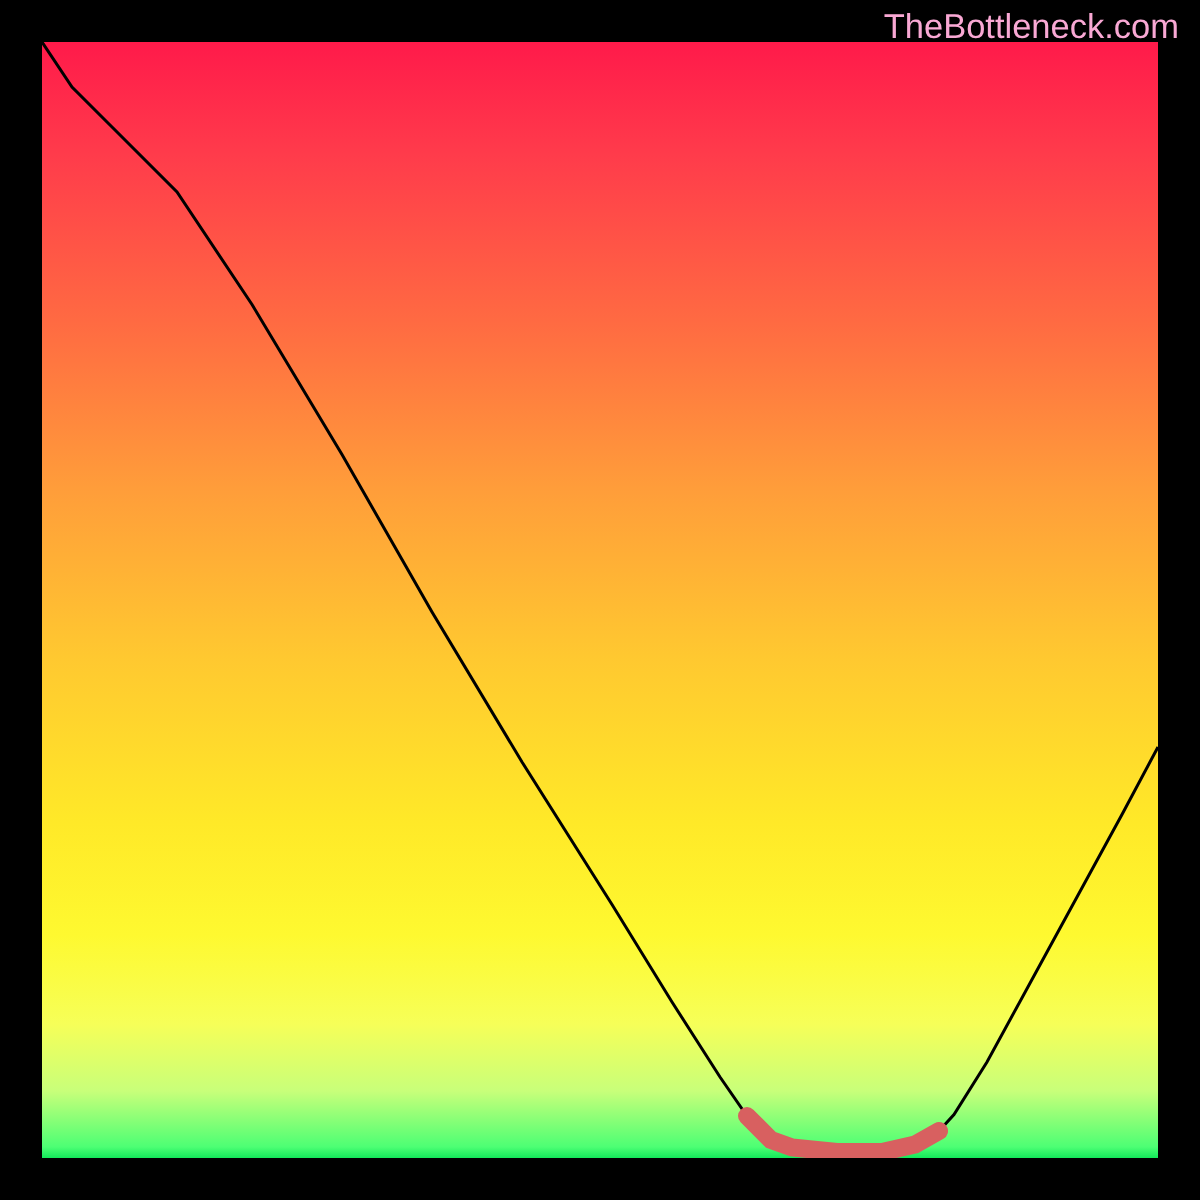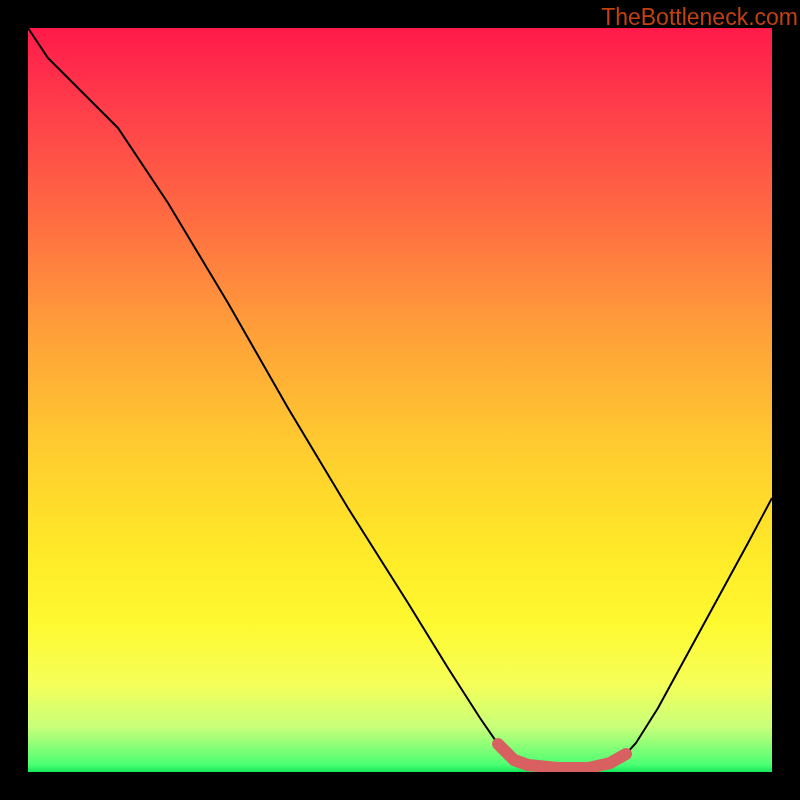--- a/index.html
+++ b/index.html
@@ -6,22 +6,22 @@
   body {
     width: 800px;
     height: 800px;
     background: #000;
     position: relative;
     font-family: Arial, sans-serif;
   }
   .watermark {
     position: absolute;
     top: 4px;
-    right: 2px;
-    color: #c2410c;
+    right: 14px;
+    color: #f9a8d4;
     font-size: 23px;
     font-weight: 400;
     z-index: 10;
   }
   .plot-area {
     position: absolute;
     left: 28px;
     top: 28px;
     width: 744px;
     height: 744px;

